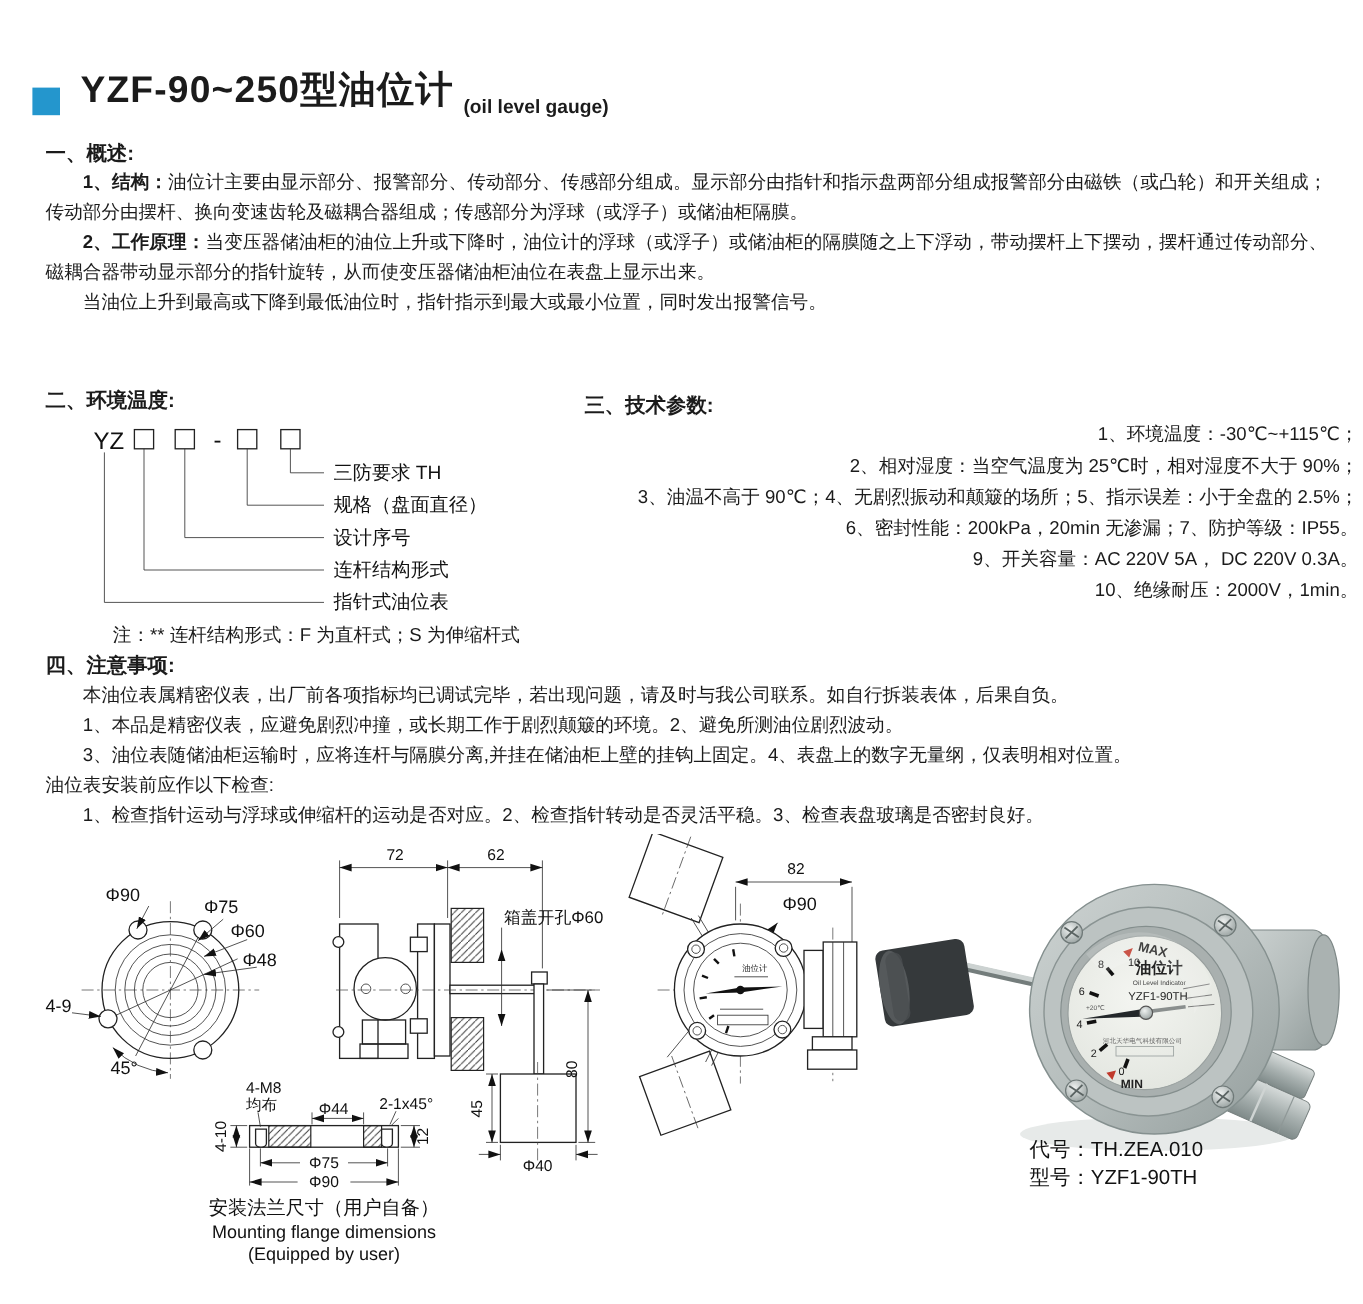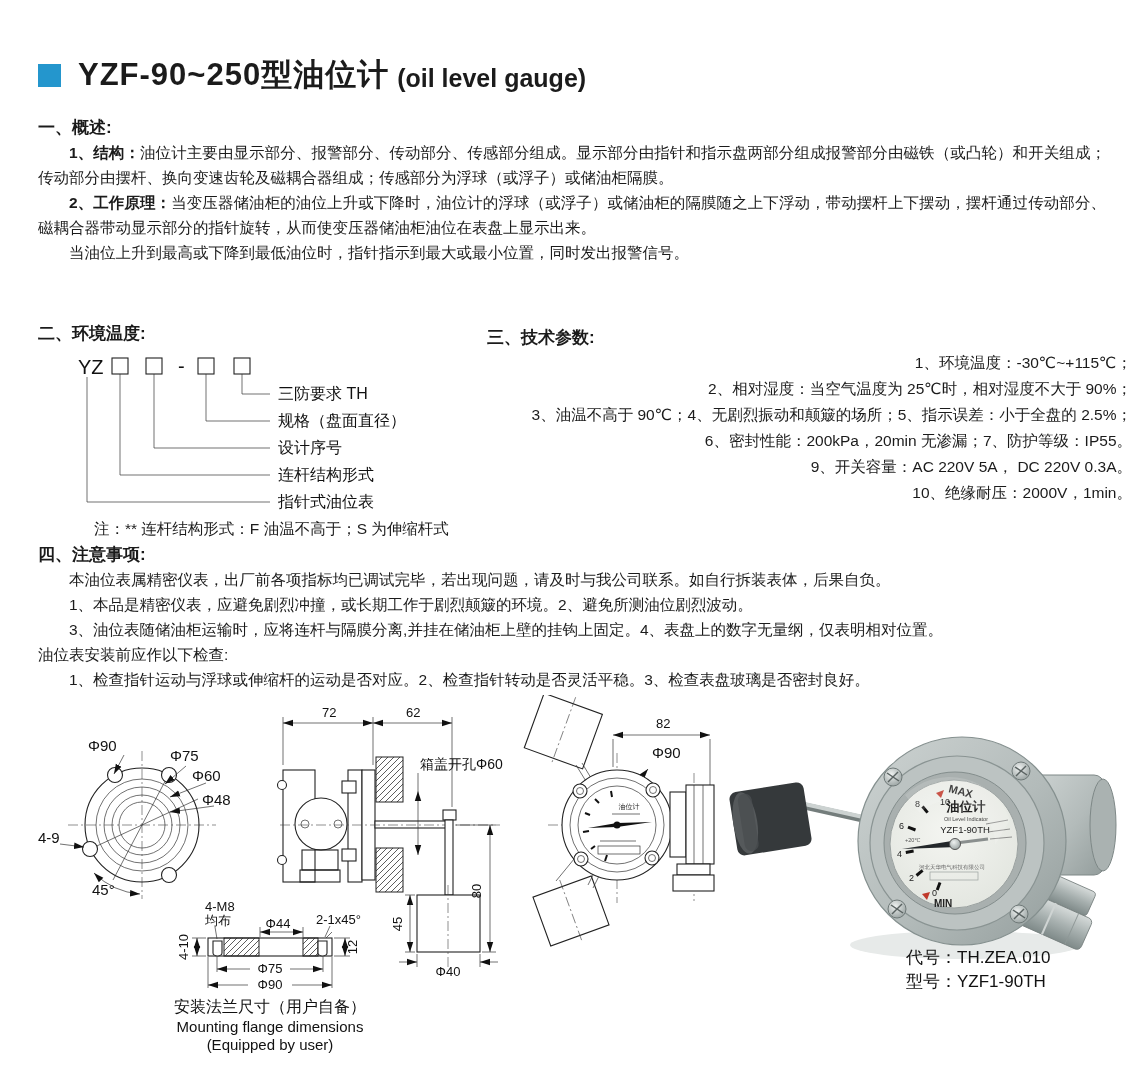--- a/index.html
+++ b/index.html
@@ -1,21 +1,21 @@
 <!DOCTYPE html>
 <html><head>
 <meta charset="utf-8">
 <style>
   html,body{margin:0;padding:0;background:#fff;}
   .page{position:relative;width:1136px;height:1087px;background:#ffffff;overflow:hidden;
         font-family:"Liberation Sans","DejaVu Sans",sans-serif;color:#1b1b1b;}
-  .header{position:absolute;left:38px;top:54px;display:flex;align-items:center;}
+  .header{position:absolute;left:27px;top:54px;display:flex;align-items:flex-end;}
   .sq{width:23px;height:23px;background:#2496cd;margin-right:17px;flex:0 0 auto;}
   .title-cn{font-size:31px;font-weight:bold;letter-spacing:1px;}
-  .title-en{font-size:25px;font-weight:bold;margin-left:8px;position:relative;top:3px;}
+  .title-en{font-size:16px;font-weight:bold;margin-left:8px;position:relative;top:3px;}
   .h2{font-size:17px;font-weight:bold;line-height:24px;}
   .sec{position:absolute;left:38px;width:1068px;}
   .sec p{margin:0;font-size:15.5px;line-height:25px;text-align:justify;}
   .ind{text-indent:2em;}
   .col-left{position:absolute;left:38px;top:322px;width:445px;}
   .col-right{position:absolute;left:487px;top:326px;width:645px;}
   .spec-item{font-size:15.5px;line-height:26px;text-align:right;}
   .note-line{font-size:15.5px;margin-left:56px;margin-top:2px;}
   .model-svg{display:block;margin-top:6px;}
   .drawings{position:absolute;left:0;top:695px;}
@@ -25,21 +25,21 @@
   .dimcn{font-size:14px;fill:#111;}
   .cap-cn{font-size:16px;fill:#111;}
   .cap-en{font-size:15px;fill:#111;}
   .mtxt{font-size:16px;fill:#111;}
   .mpre{font-size:20px;fill:#111;}
   .ln{stroke:#222;stroke-width:1.1;fill:none;}
   .lnw{stroke:#222;stroke-width:1.1;fill:#fff;}
   .lt{stroke:#333;stroke-width:0.7;fill:none;}
   .cl{stroke:#444;stroke-width:0.6;stroke-dasharray:10 3 2 3;fill:none;}
   .hat{fill:url(#hatch);stroke:#222;stroke-width:1;}
-  .photo-caption{position:absolute;left:858px;top:946px;font-size:17px;color:#111;line-height:24px;margin-left:48px;}
+  .photo-caption{position:absolute;left:858px;top:946px;font-size:17px;color:#111;line-height:24px;}
 </style>
 </head>
 <body>
 
 <div class="page">
 
   <div class="header">
     <span class="sq"></span>
     <span class="title-cn">YZF-90~250型油位计</span>
     <span class="title-en">(oil level gauge)</span>
@@ -65,21 +65,21 @@
       <path class="lt" d="M168,22 V69 H232"></path>
       <path class="lt" d="M116,22 V96 H232"></path>
       <path class="lt" d="M82,22 V123 H232"></path>
       <path class="lt" d="M49,25 V150 H232"></path>
       <text class="mtxt" x="240" y="47">三防要求 TH</text>
       <text class="mtxt" x="240" y="74">规格（盘面直径）</text>
       <text class="mtxt" x="240" y="101">设计序号</text>
       <text class="mtxt" x="240" y="128">连杆结构形式</text>
       <text class="mtxt" x="240" y="155">指针式油位表</text>
     </svg>
-    <div class="note-line">注：** 连杆结构形式：F 油温不高于；S 为伸缩杆式</div>
+    <div class="note-line">注：** 连杆结构形式：F 为直杆式；S 为伸缩杆式</div>
   </div>
 
   <div class="col-right">
     <div class="h2">三、技术参数:</div>
     <div class="spec-item">1、环境温度：-30℃~+115℃；</div>
     <div class="spec-item">2、相对湿度：当空气温度为 25℃时，相对湿度不大于 90%；</div>
     <div class="spec-item">3、油温不高于 90℃；4、无剧烈振动和颠簸的场所；5、指示误差：小于全盘的 2.5%；</div>
     <div class="spec-item">6、密封性能：200kPa，20min 无渗漏；7、防护等级：IP55。</div>
     <div class="spec-item">9、开关容量：AC 220V 5A， DC 220V 0.3A。</div>
     <div class="spec-item">10、绝缘耐压：2000V，1min。</div>

